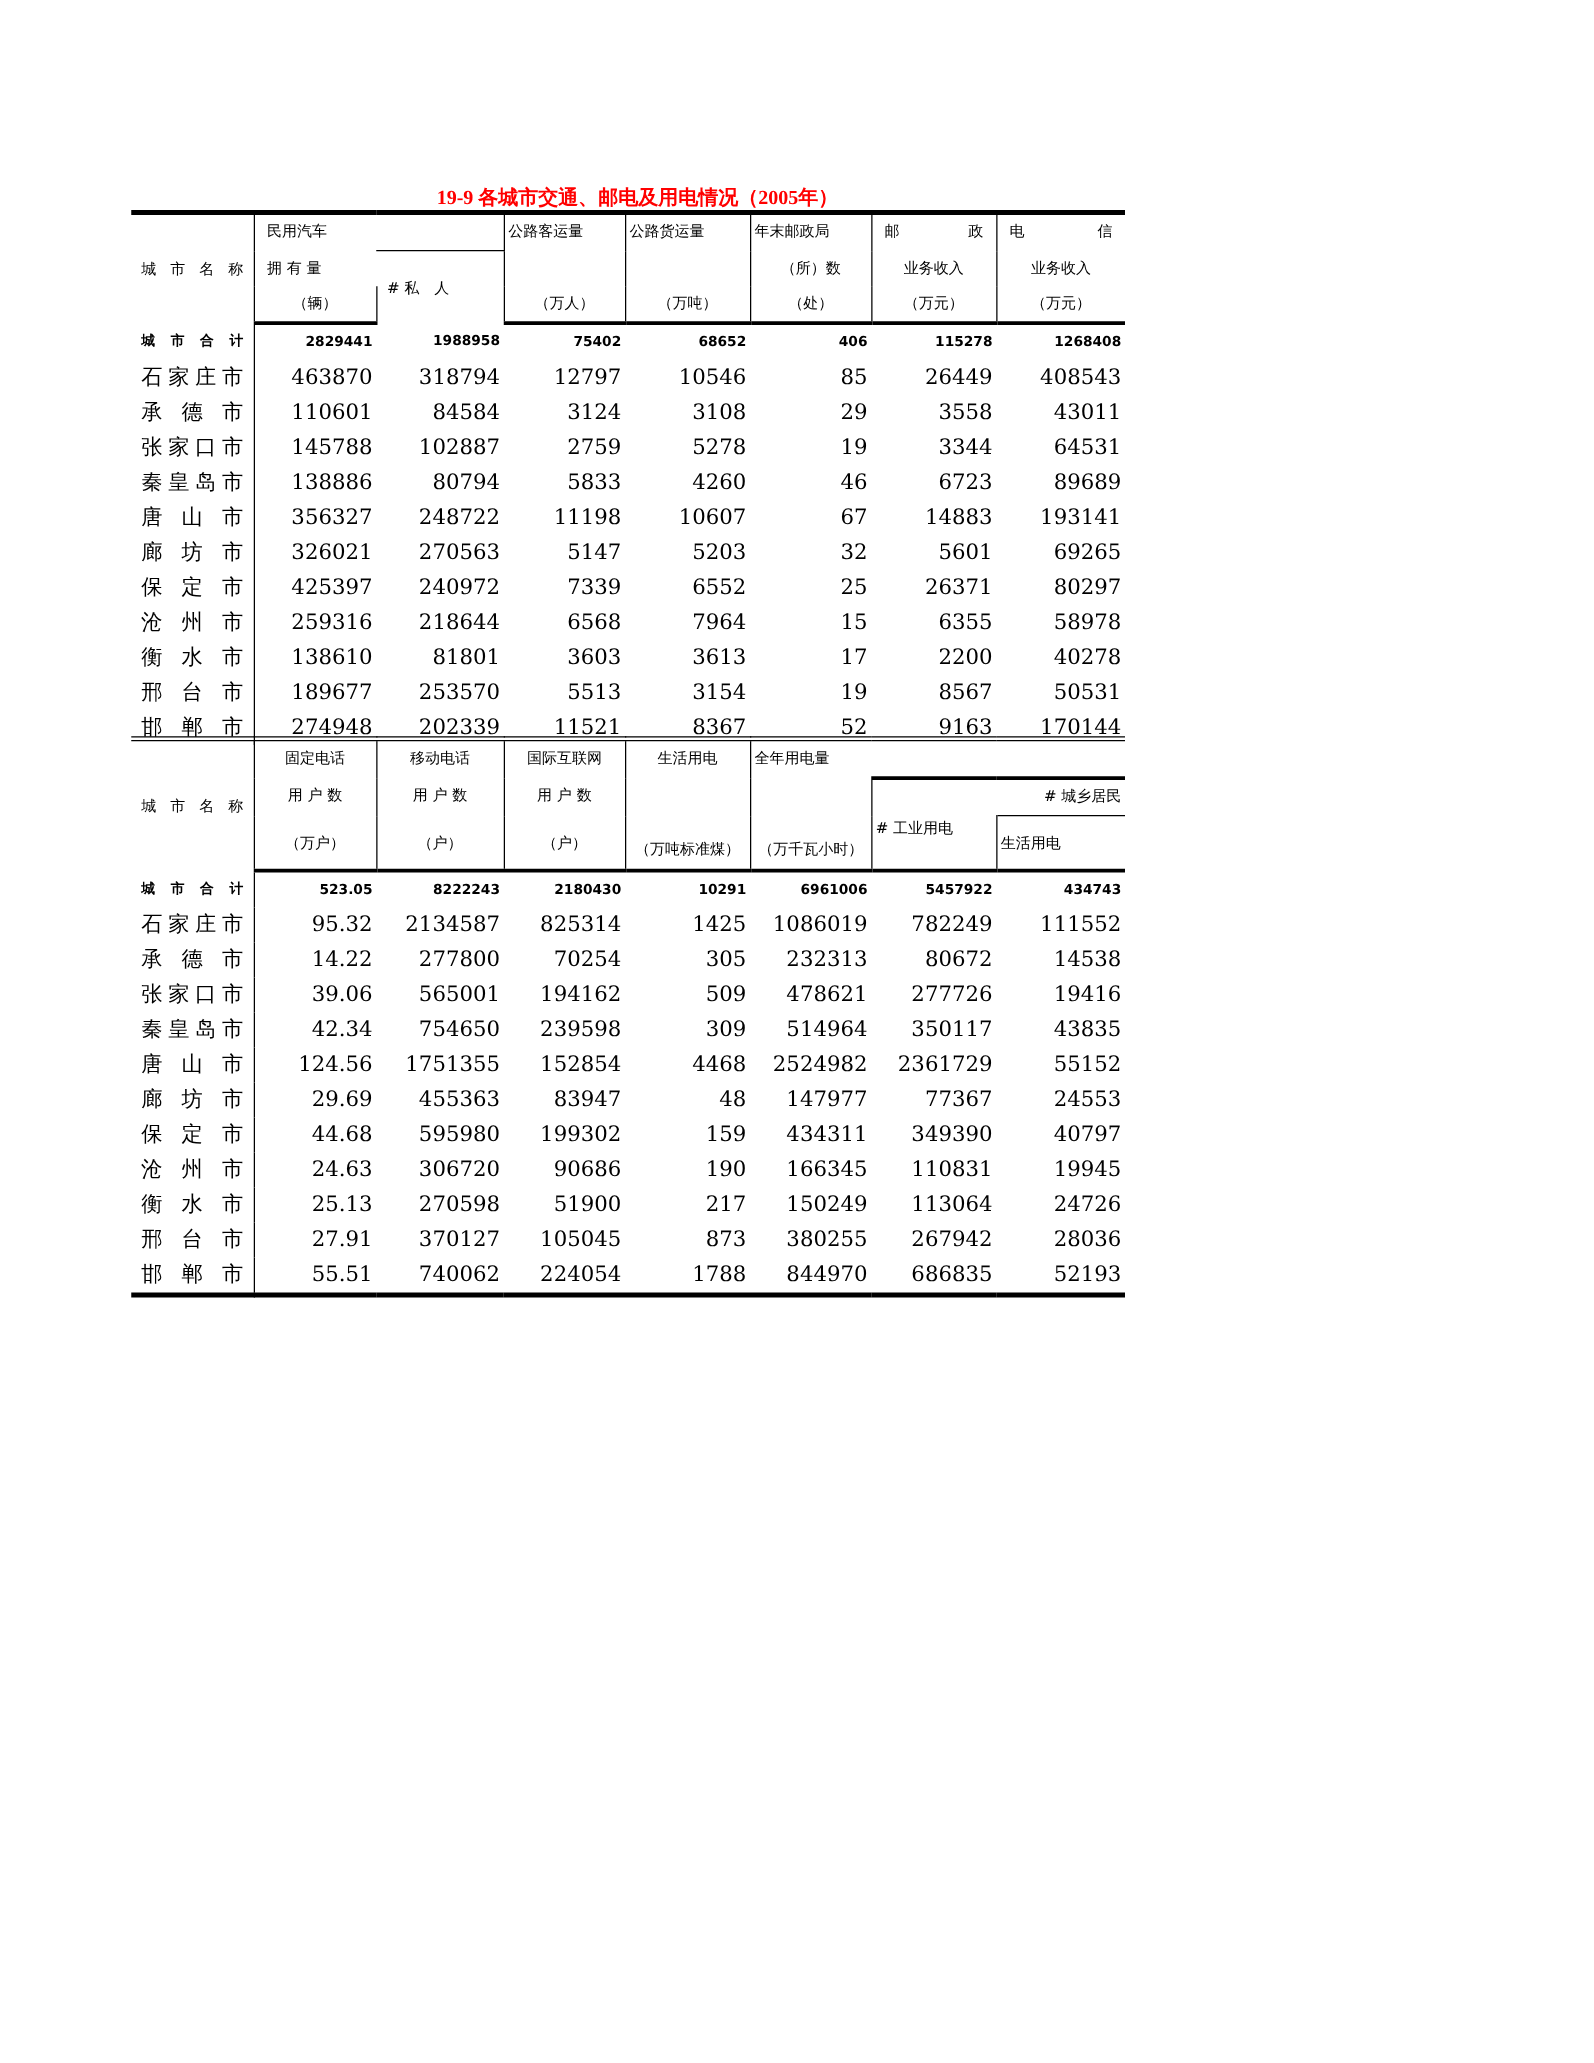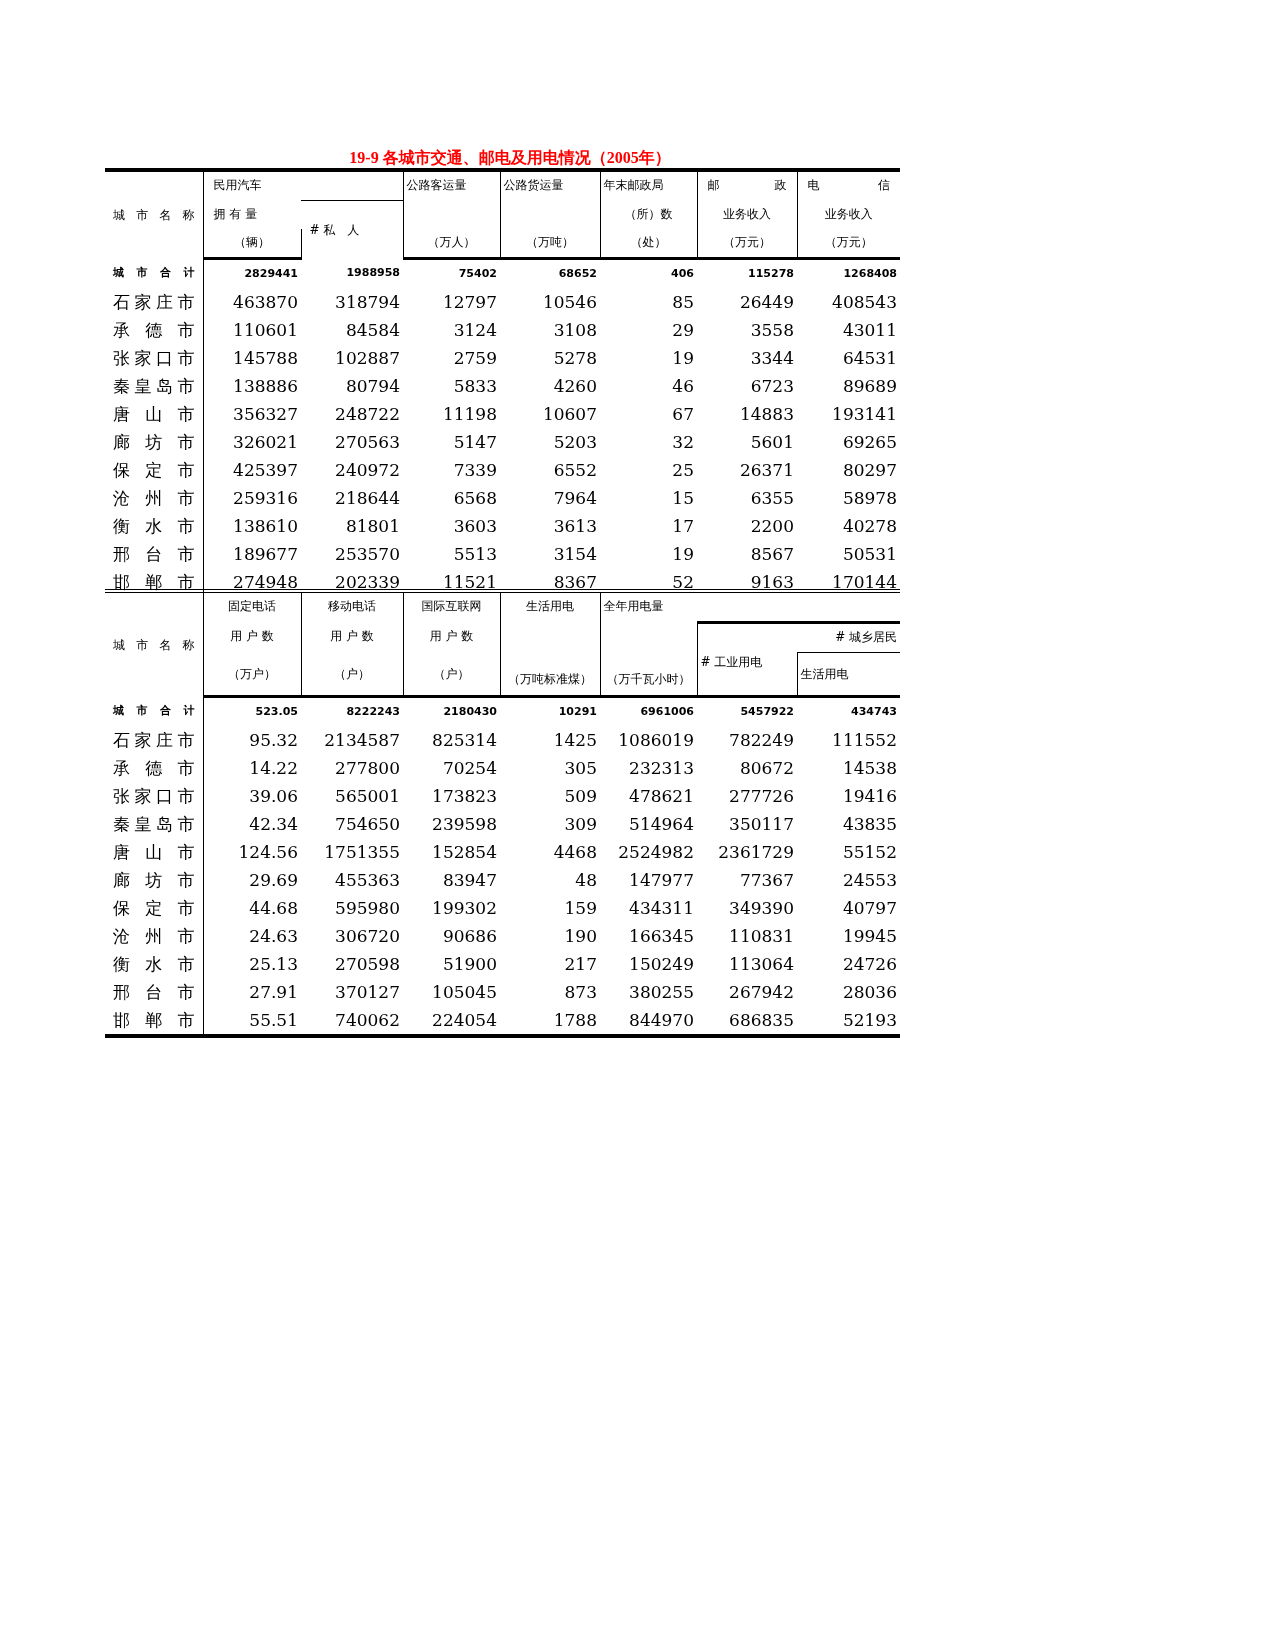--- a/index.html
+++ b/index.html
@@ -255,21 +255,21 @@
         <td class="num">70254</td>
         <td class="num">305</td>
         <td class="num">232313</td>
         <td class="num">80672</td>
         <td class="num">14538</td>
       </tr>
       <tr>
         <td class="city">张家口市</td>
         <td class="num">39.06</td>
         <td class="num">565001</td>
-        <td class="num">173823</td>
+        <td class="num">194162</td>
         <td class="num">509</td>
         <td class="num">478621</td>
         <td class="num">277726</td>
         <td class="num">19416</td>
       </tr>
       <tr>
         <td class="city">秦皇岛市</td>
         <td class="num">42.34</td>
         <td class="num">754650</td>
         <td class="num">239598</td>

